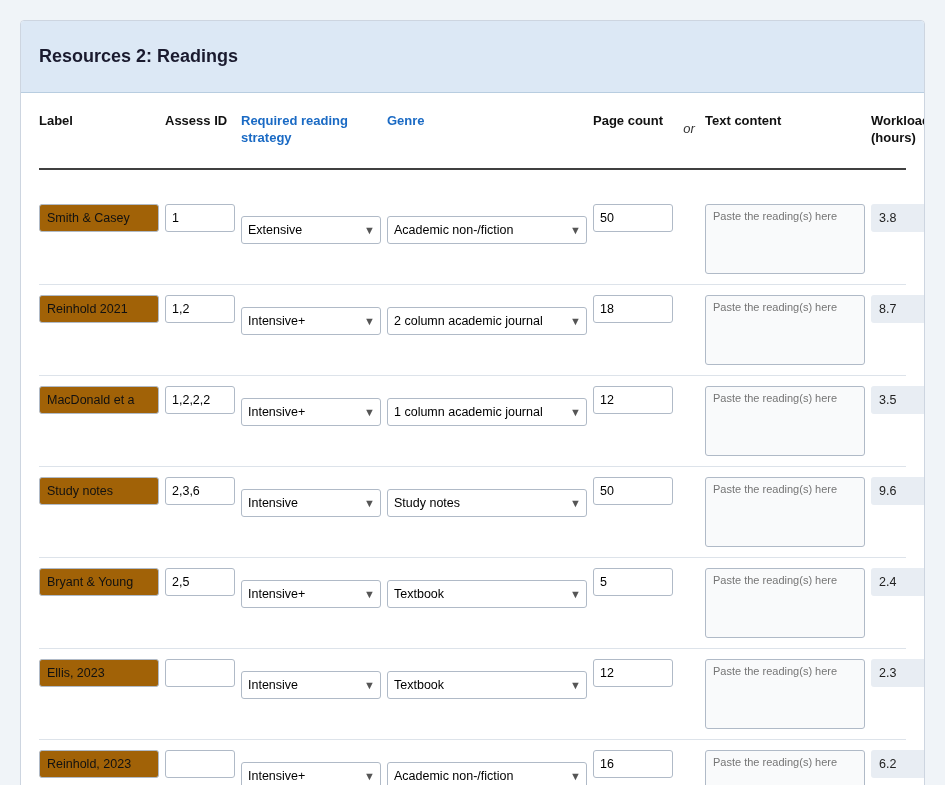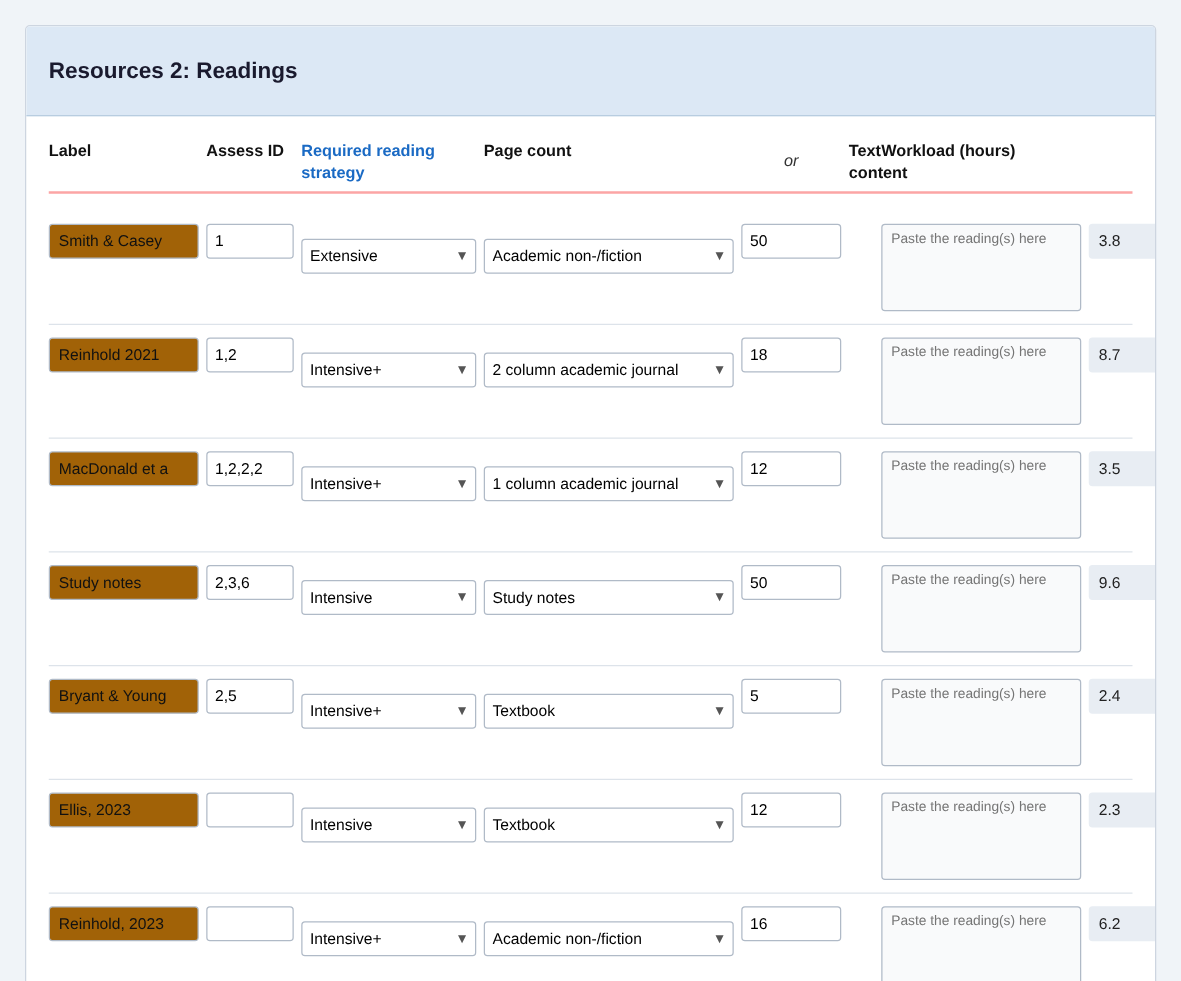--- a/index.html
+++ b/index.html
@@ -27,23 +27,23 @@
       color: #1a1a2e;
       border-bottom: 1px solid #b8cde0;
     }
     .table-wrapper {
       padding: 10px 18px 18px;
     }
     .col-headers {
       display: grid;
       grid-template-columns: 120px 70px 140px 200px 80px 20px 160px 100px;
       gap: 6px;
-      padding: 10px 0 6px;
-      border-bottom: 2px solid #fca5a5;
-      margin-bottom: 14px;
+      padding: 10px 0 21px;
+      border-bottom: 2px solid #404040;
+      margin-bottom: 24px;
     }
     .col-header {
       font-weight: bold;
       font-size: 13px;
       color: #111;
       line-height: 1.3;
     }
     .col-header.blue {
       color: #1a6ac4;
     }
@@ -152,20 +152,21 @@
 </head>
 <body>
 
 <div class="container">
   <div class="page-title">Resources 2: Readings</div>
   <div class="table-wrapper">
     <div class="col-headers">
       <div class="col-header">Label</div>
       <div class="col-header">Assess ID</div>
       <div class="col-header blue">Required reading strategy</div>
+      <div class="col-header blue">Genre</div>
       <div class="col-header">Page count</div>
       <div class="col-header or-col">or</div>
       <div class="col-header">Text content</div>
       <div class="col-header">Workload (hours)</div>
     </div>
 
     <div class="row">
       <div class="cell">
         <div class="cell-label">Smith &amp; Casey</div>
       </div>

